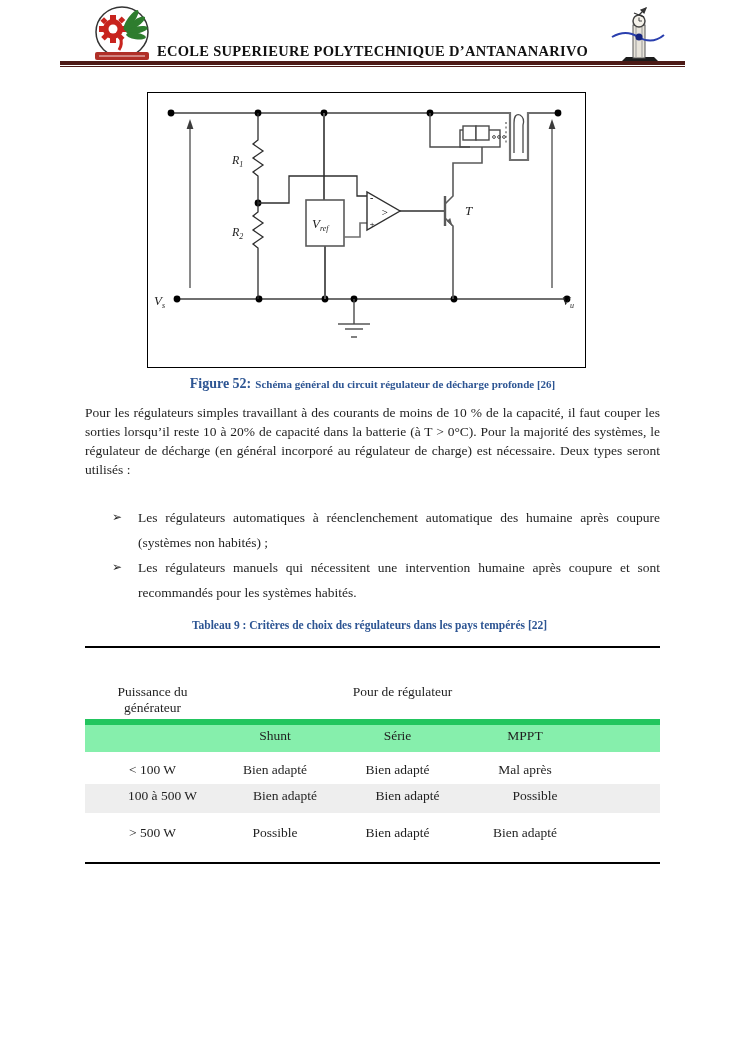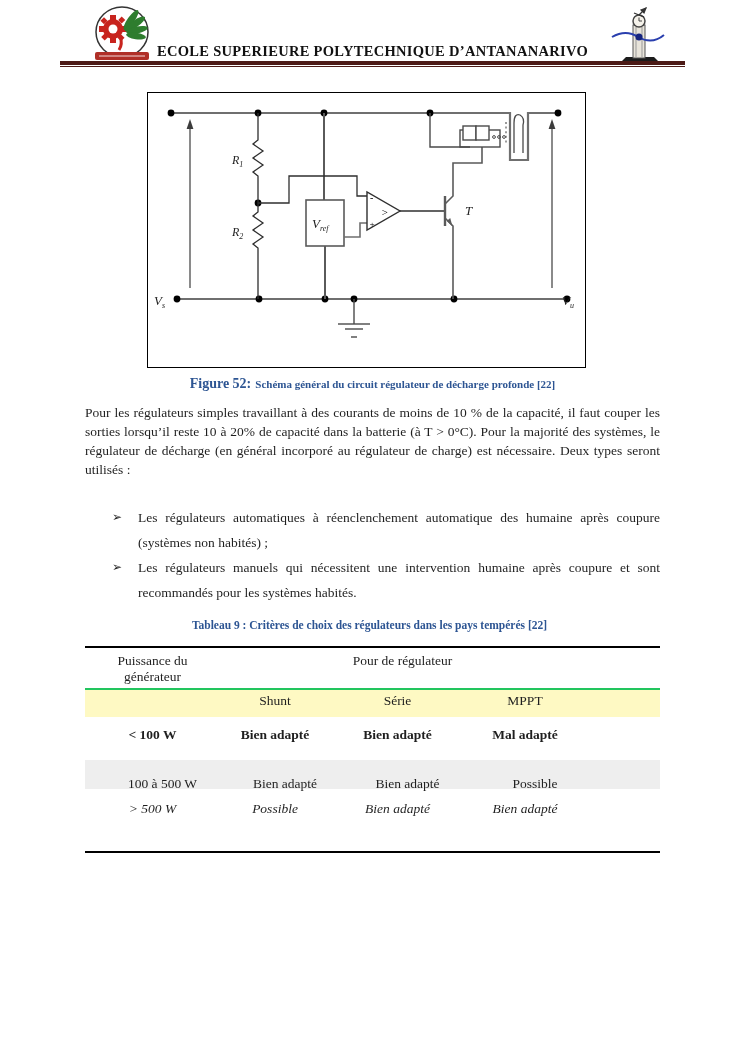--- a/index.html
+++ b/index.html
@@ -39,31 +39,31 @@
   
   .tbl-title{
     position:absolute;left:0;right:6px;top:619px;text-align:center;
     color:#2d5593;font-weight:bold;font-size:11.5px;
   }
   .tbl{
     position:absolute;left:85px;top:646px;width:575px;
     border-top:2px solid #000;border-bottom:2px solid #000;font-size:13.5px;
   }
   .trow{display:grid;grid-template-columns:135px 110px 135px 120px 75px;}
-  .trow.hdr{height:40px;border-bottom:2px solid #22c55e;}
-  .trow.sub{height:27px;background:#fef9c3;}
-  .trow.r1{height:43px;font-weight:bold;}
+  .trow.hdr{height:40px;border-bottom:6px solid #22c55e;margin-top:31px;}
+  .trow.sub{height:27px;background:#86efac;}
+  .trow.r1{height:32px;}
   .trow.r2{height:29px;background:#eeeeee;}
-  .trow.r3{height:62px;font-style:italic;}
+  .trow.r3{height:49px;}
   .tc{text-align:center;line-height:16px;}
   .hdr .c1{padding-top:5px;}
   .hdr .grp{grid-column:2 / span 3;padding-top:5px;}
   .sub .tc{padding-top:3px;}
   .r1 .tc{padding-top:10px;}
-  .r2 .tc{padding-top:16px;margin-left:20px;}
+  .r2 .tc{padding-top:4px;margin-left:20px;}
   .r3 .tc{padding-top:12px;}
   
   .circ-label{font-family:"Liberation Serif",serif;font-style:italic;}
 </style>
 </head>
 <body>
 
 <div class="page">
 
   <div class="hdr-logo-left">
@@ -214,21 +214,21 @@
         <text x="84" y="71" font-size="12"><tspan>R</tspan><tspan font-size="8" dy="3">1</tspan></text>
         <text x="84" y="143" font-size="12"><tspan>R</tspan><tspan font-size="8" dy="3">2</tspan></text>
         <text x="164" y="135" font-size="13"><tspan>V</tspan><tspan font-size="8" dy="3">ref</tspan></text>
         <text x="317" y="122" font-size="13"><tspan>T</tspan></text>
         <text x="414" y="212" font-size="13"><tspan>V</tspan><tspan font-size="8" dy="3">u</tspan></text>
       </g>
     </svg>
   </div>
 
   <div class="fig-caption">
-    <span class="pfx">Figure 52:</span><span>Schéma général du circuit régulateur de décharge profonde [22]</span>
+    <span class="pfx">Figure 52:</span><span>Schéma général du circuit régulateur de décharge profonde [26]</span>
   </div>
 
   <div class="para">Pour les régulateurs simples travaillant à des courants de moins de 10 % de la capacité, il faut couper les sorties lorsqu’il reste 10 à 20% de capacité dans la batterie (à T &gt; 0°C). Pour la majorité des systèmes, le régulateur de décharge (en général incorporé au régulateur de charge) est nécessaire. Deux types seront utilisés :</div>
 
   <div class="bullets">
     <div class="bullet">
       <span class="mk">➢</span>
       <div class="tx">Les régulateurs automatiques à réenclenchement automatique des humaine après coupure (systèmes non habités) ;</div>
     </div>
     <div class="bullet">
@@ -252,21 +252,21 @@
       <div class="tc"></div>
       <div class="tc">Shunt</div>
       <div class="tc">Série</div>
       <div class="tc">MPPT</div>
       <div class="tc"></div>
     </div>
     <div class="trow r1">
       <div class="tc">&lt; 100 W</div>
       <div class="tc">Bien adapté</div>
       <div class="tc">Bien adapté</div>
-      <div class="tc">Mal adapté</div>
+      <div class="tc">Mal après</div>
       <div class="tc"></div>
     </div>
     <div class="trow r2">
       <div class="tc">100 à 500 W</div>
       <div class="tc">Bien adapté</div>
       <div class="tc">Bien adapté</div>
       <div class="tc">Possible</div>
       <div class="tc"></div>
     </div>
     <div class="trow r3">

